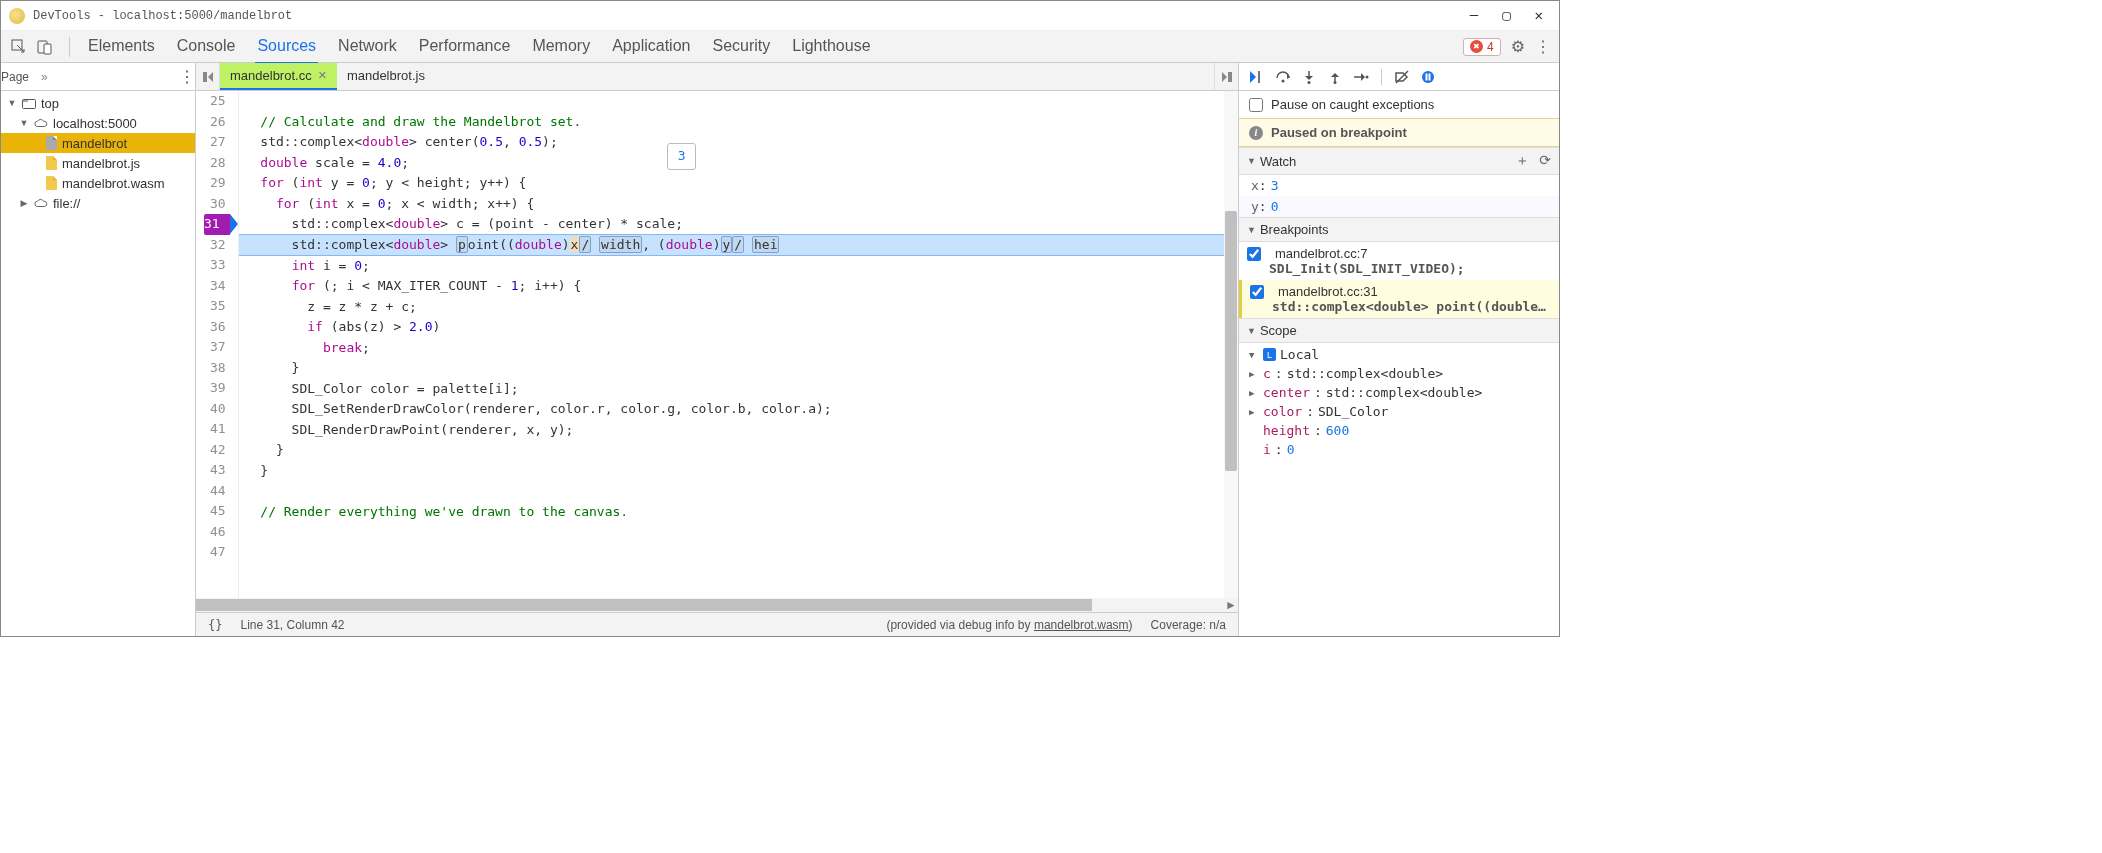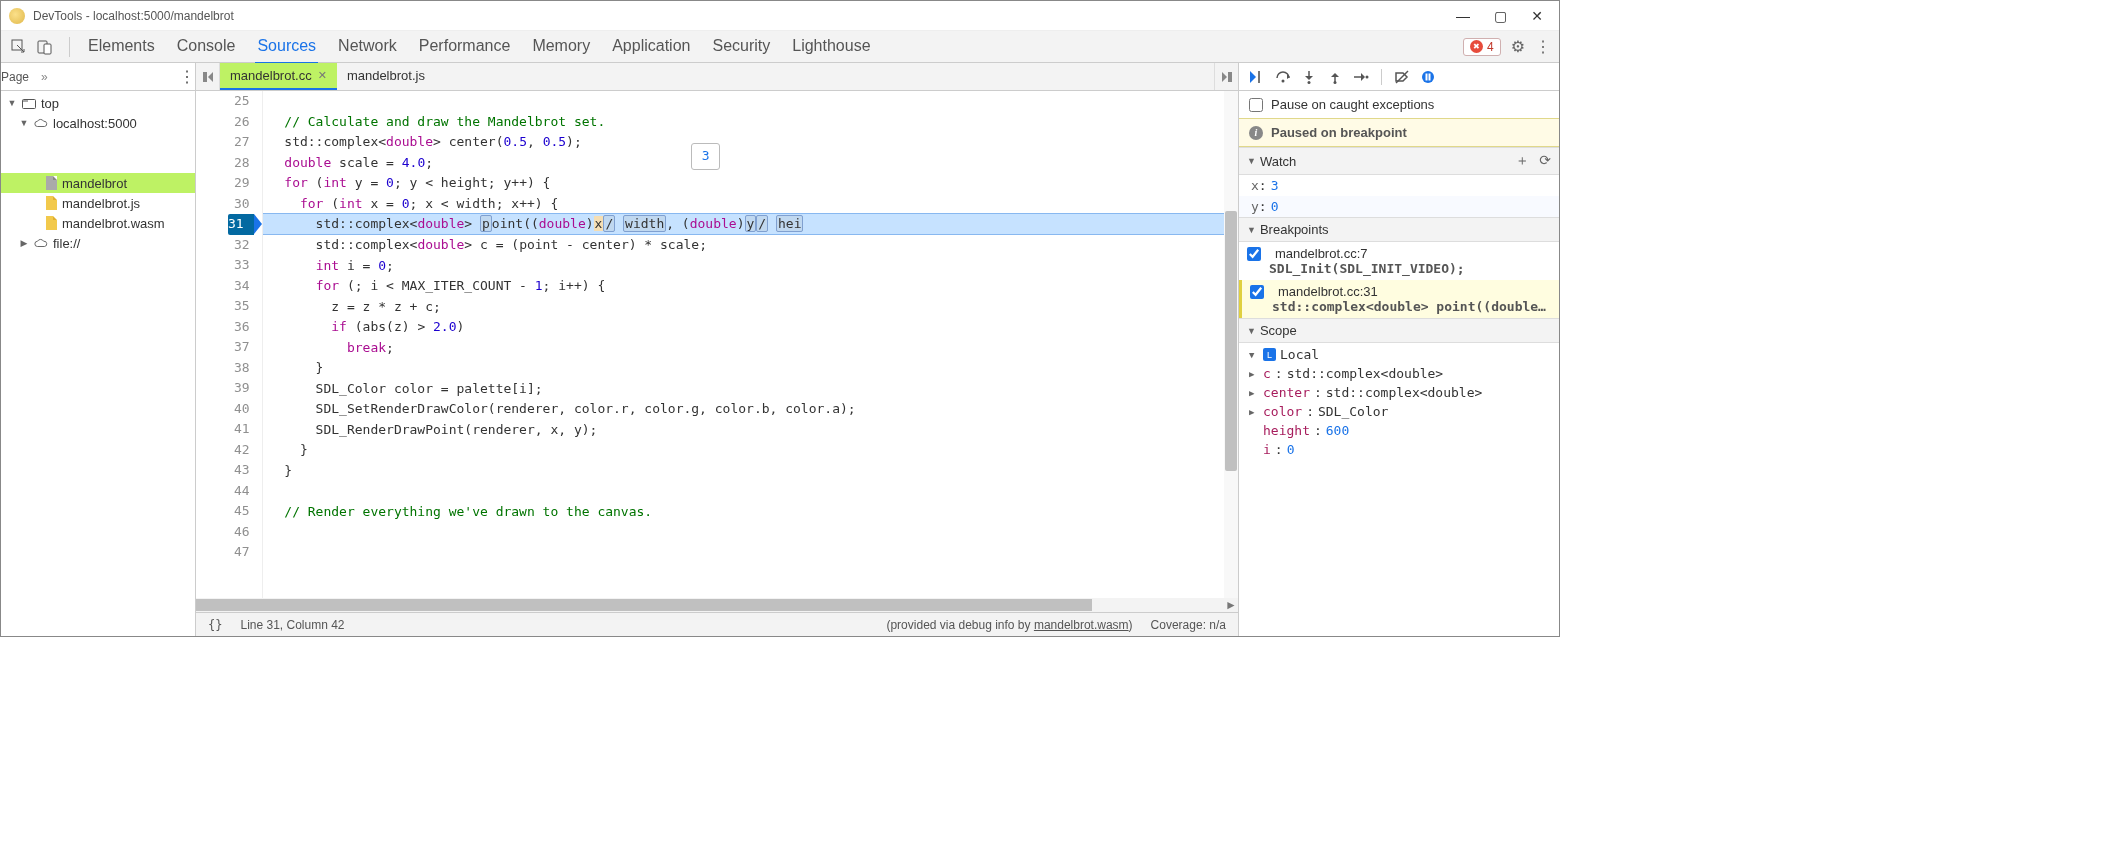--- a/index.html
+++ b/index.html
@@ -1,18 +1,18 @@
 <!DOCTYPE html>
 <html><head>
 <meta charset="utf-8">
 <style>
 * { margin: 0; padding: 0; box-sizing: border-box; }
 body { font-family: "Segoe UI", Arial, sans-serif; font-size: 12px; color: #333; background: #fff; overflow: hidden; }
 .window { width: 1560px; height: 637px; border: 1px solid #888; display: flex; flex-direction: column; }
-.titlebar { height: 30px; display: flex; align-items: center; padding: 0 8px; background: #fff; border-bottom: 1px solid #eee; }
+.titlebar { height: 30px; display: flex; align-items: center; padding: 0 8px; background: #fff; border-bottom: 1px solid #eee; font-family: Liberation Mono, monospace; }
 .titlebar .logo { width: 16px; height: 16px; border-radius: 50%; background: radial-gradient(circle at 40% 40%, #fbe08a, #e0b84a); margin-right: 8px; }
 .titlebar .title { font-size: 12px; color: #555; }
 .win-controls { margin-left: auto; display: flex; gap: 24px; padding-right: 8px; }
 .win-controls span { font-size: 14px; color: #333; cursor: default; }
 .toolbar { height: 32px; display: flex; align-items: center; padding: 0 8px; border-bottom: 1px solid #ccc; background: #f3f3f3; }
 .toolbar .ico { width: 20px; height: 20px; display: inline-flex; align-items: center; justify-content: center; margin-right: 6px; color: #555; }
 .toolbar .sep { width: 1px; height: 20px; background: #ccc; margin: 0 8px; }
 .tabs { display: flex; gap: 18px; margin-left: 8px; font-size: 16px; color: #555; }
 .tab { padding: 7px 2px; cursor: default; }
 .tab.active { color: #1a73e8; border-bottom: 2px solid #1a73e8; }
@@ -22,39 +22,39 @@
 .gear, .dots3 { font-size: 16px; color: #666; }
 .main { flex: 1; display: flex; min-height: 0; }
 .left { width: 195px; border-right: 1px solid #ccc; display: flex; flex-direction: column; }
 .left-header { height: 28px; display: flex; align-items: center; padding: 0 0; border-bottom: 1px solid #ccc; color: #555; font-size: 12px; }
 .left-header .more { margin-left: auto; font-size: 16px; }
 .tree { flex: 1; padding: 2px 0; }
 .tree-row { display: flex; align-items: center; height: 20px; padding-left: 6px; font-size: 13px; cursor: default; }
 .tree-row .tw { width: 10px; display: inline-block; text-align: center; color: #666; font-size: 9px; }
 .tree-row.l1 { padding-left: 18px; }
 .tree-row.l2 { padding-left: 40px; }
-.tree-row.selected { background: #bef264; margin-top: 40px; }
+.tree-row.selected { background: #eab308; }
 .fi { display:inline-flex; width: 14px; height: 14px; margin: 0 5px; align-items:center; justify-content:center; }
 .fi.folder { color:#555; }
 .fi.cloud svg { stroke:#555; }
 .fi.doc { background: #aaa; width:11px; height:14px; position:relative; }
 .fi.doc::after { content:""; position:absolute; top:0; right:0; border-top:4px solid #fff; border-left:4px solid #888; }
 .fi.js, .fi.wasm { background: #f2c94c; width:11px; height:14px; position:relative; }
 .fi.js::after, .fi.wasm::after { content:""; position:absolute; top:0; right:0; border-top:4px solid #fff; border-left:4px solid #e0b030; }
 .center { flex: 1; display: flex; flex-direction: column; min-width: 0; border-right: 1px solid #ccc; }
 .file-tabs-row { height: 28px; display: flex; align-items: stretch; border-bottom: 1px solid #ccc; background: #f3f3f3; }
 .ftab-nav { width: 24px; display:flex; align-items:center; justify-content:center; color:#888; border-right:1px solid #ddd; }
 .ftab-nav.right-nav { margin-left:auto; border-left:1px solid #ddd; border-right:none; }
 .file-tab { padding: 0 10px; display: flex; align-items: center; font-size: 13px; height: 100%; border-bottom: 2px solid transparent; cursor:default; }
 .file-tab.active { background: #bef264; border-bottom: 2px solid #1a73e8; }
 .file-tab .close { margin-left: 6px; color:#777; font-size:11px; }
 .code { flex:1; font-family: Consolas, Menlo, monospace; font-size: 13px; line-height: 20.5px; display:flex; overflow:hidden; position:relative; }
 .gutter { user-select:none; text-align:right; color:#909090; padding: 0 8px 0 8px; background:#fff; border-right:1px solid #eee; }
 .gutter .ln { height:20.5px; padding-right: 4px; }
-.gutter .bpln { background:#0369a1; color:#fff; position:relative; border-radius:2px 0 0 2px; padding-right:10px;margin-left:24px; }
+.gutter .bpln { background:#a21caf; color:#fff; position:relative; border-radius:2px 0 0 2px; padding-right:10px; }
 .gutter .bpln::after { content:""; position:absolute; right:-8px; top:0; border-top:10px solid transparent; border-bottom:10.5px solid transparent; border-left:8px solid #1a73e8; }
 .lines { flex:1; position:relative; overflow:hidden; }
 .lines .l { height:20.5px; white-space: pre; padding-left: 6px; }
 .lines .l.current { background:#c6e2ff; border-top:1px solid #88b8f0; border-bottom:1px solid #88b8f0; height:22px; margin-top:-1px; }
 .hover-tooltip { position:absolute; top:52px; left:428px; background:#fff; border:1px solid #bbb; border-radius:3px; padding:2px 10px; color:#1a73e8; font-family:Consolas,monospace; }
 .scroll-v { position:absolute; right:0; top:0; bottom:0; width:14px; background:#f8f8f8; }
 .scroll-v .thumb { position:absolute; left:1px; right:1px; top:120px; height:260px; background:#c0c0c0; border-radius:2px; }
 .scroll-h-wrap { height:14px; background:#f3f3f3; position:relative; }
 .scroll-h-wrap .thumb { position:absolute; top:1px; bottom:1px; left:0; width:86%; background:#c0c0c0; }
 .scroll-h-wrap .arrow { position:absolute; top:0; bottom:0; width:14px; display:flex; align-items:center; justify-content:center; color:#777; }
@@ -242,22 +242,22 @@
             <div class="ln">46</div>
             <div class="ln">47</div>
           </div>
         <div class="lines" id="lines">
           <div class="l"></div>
             <div class="l">  <span class="cmt">// Calculate and draw the Mandelbrot set.</span></div>
             <div class="l">  std::complex&lt;<span class="kw">double</span>&gt; center(<span class="num">0.5</span>, <span class="num">0.5</span>);</div>
             <div class="l">  <span class="kw">double</span> scale = <span class="num">4.0</span>;</div>
             <div class="l">  <span class="kw">for</span> (<span class="kw">int</span> y = <span class="num">0</span>; y &lt; height; y++) {</div>
             <div class="l">    <span class="kw">for</span> (<span class="kw">int</span> x = <span class="num">0</span>; x &lt; width; x++) {</div>
+            <div class="l">      std::complex&lt;<span class="kw">double</span>&gt; c = (point - center) * scale;</div>
             <div class="l current">      std::complex&lt;<span class="kw">double</span>&gt; <span class="tok-id">p</span>oint((<span class="kw">double</span>)<span class="hlx">x</span><span class="tok-id">/</span> <span class="tok-id">width</span>, (<span class="kw">double</span>)<span class="tok-id">y</span><span class="tok-id">/</span> <span class="tok-id">hei</span></div>
-            <div class="l">      std::complex&lt;<span class="kw">double</span>&gt; c = (point - center) * scale;</div>
             <div class="l">      <span class="kw">int</span> i = <span class="num">0</span>;</div>
             <div class="l">      <span class="kw">for</span> (; i &lt; MAX_ITER_COUNT - <span class="num">1</span>; i++) {</div>
             <div class="l">        z = z * z + c;</div>
             <div class="l">        <span class="kw">if</span> (abs(z) &gt; <span class="num">2.0</span>)</div>
             <div class="l">          <span class="kw">break</span>;</div>
             <div class="l">      }</div>
             <div class="l">      SDL_Color color = palette[i];</div>
             <div class="l">      SDL_SetRenderDrawColor(renderer, color.r, color.g, color.b, color.a);</div>
             <div class="l">      SDL_RenderDrawPoint(renderer, x, y);</div>
             <div class="l">    }</div>

